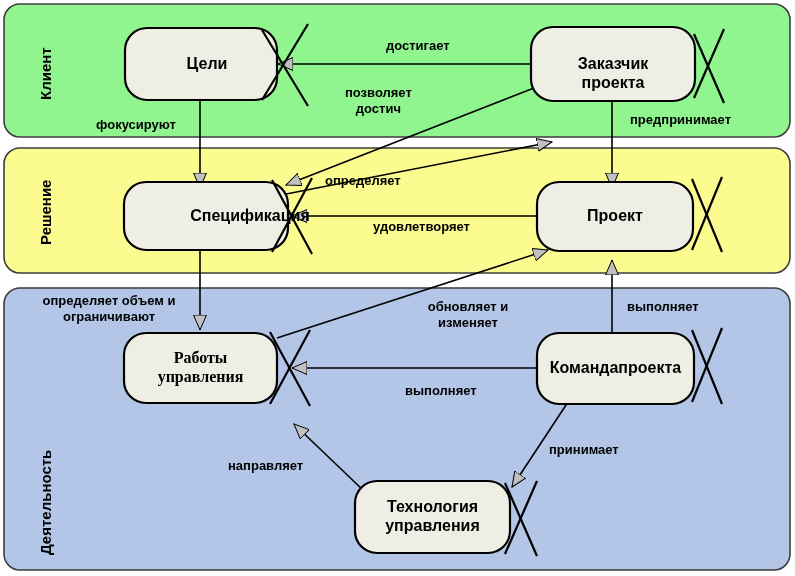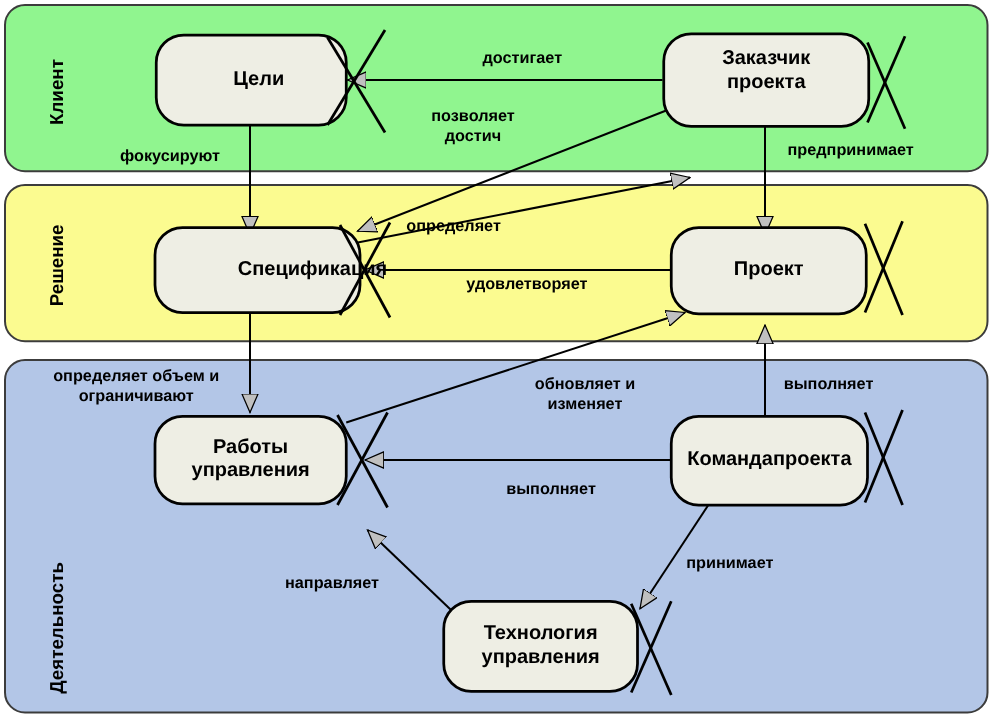--- a/index.html
+++ b/index.html
@@ -120,30 +120,30 @@
       <path d="M537,481 L505,554"></path>
     </g>
   </svg>
 
   <div class="bandlabel" style="left:37px;top:100px;transform:rotate(-90deg);">Клиент</div>
   <div class="bandlabel" style="left:37px;top:245px;transform:rotate(-90deg);">Решение</div>
   <div class="bandlabel" style="left:37px;top:555px;transform:rotate(-90deg);">Деятельность</div>
 
   <div class="nodelabel" style="left:125px;top:28px;width:164px;height:72px;">Цели</div>
 
-  <div class="nodelabel" style="left:531px;top:20px;width:164px;height:74px;flex-direction:column;">
+  <div class="nodelabel" style="left:531px;top:37px;width:164px;height:74px;flex-direction:column;">
     <span>Заказчик</span>
     <span>проекта</span>
   </div>
 
   <div class="nodelabel" style="left:124px;top:182px;width:164px;height:68px;margin-left:44px;">Спецификация</div>
 
   <div class="nodelabel" style="left:537px;top:182px;width:156px;height:69px;">Проект</div>
 
-  <div class="nodelabel" style="left:124px;top:333px;width:153px;height:70px;flex-direction:column;">
+  <div class="nodelabel" style="left:124px;top:333px;width:153px;height:70px;flex-direction:column;font-family:Liberation Serif, serif;">
     <span>Работы</span>
     <span>управления</span>
   </div>
 
   <div class="nodelabel" style="left:537px;top:333px;width:157px;height:71px;flex-direction:row;">
     <span>Команда</span>
     <span>проекта</span>
   </div>
 
   <div class="nodelabel" style="left:355px;top:481px;width:155px;height:72px;flex-direction:column;">

